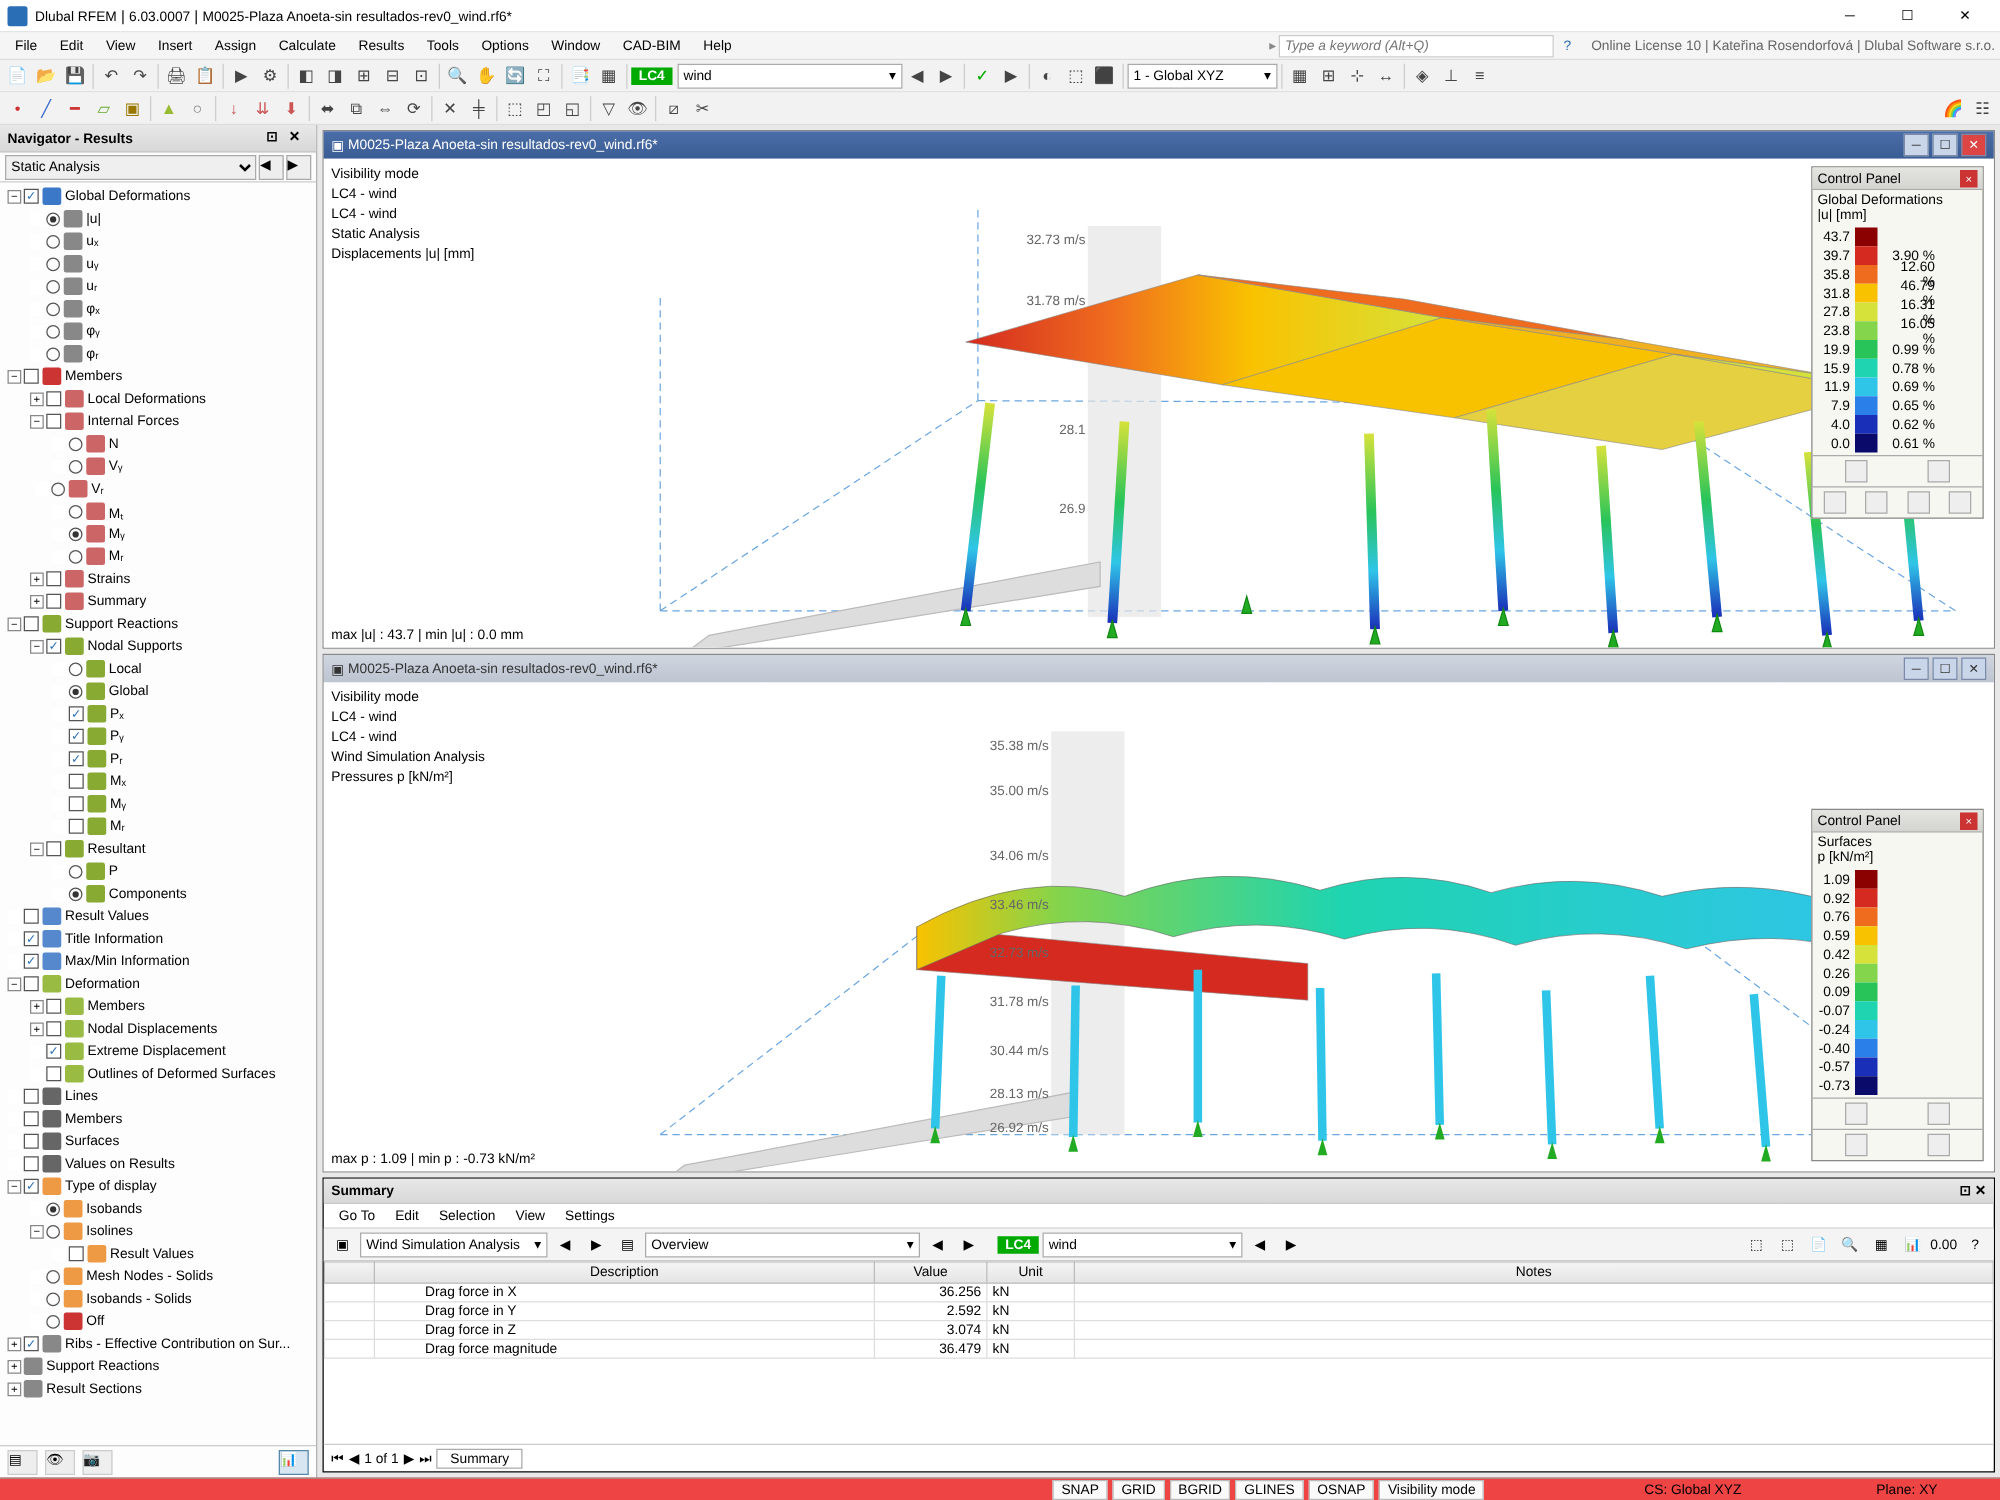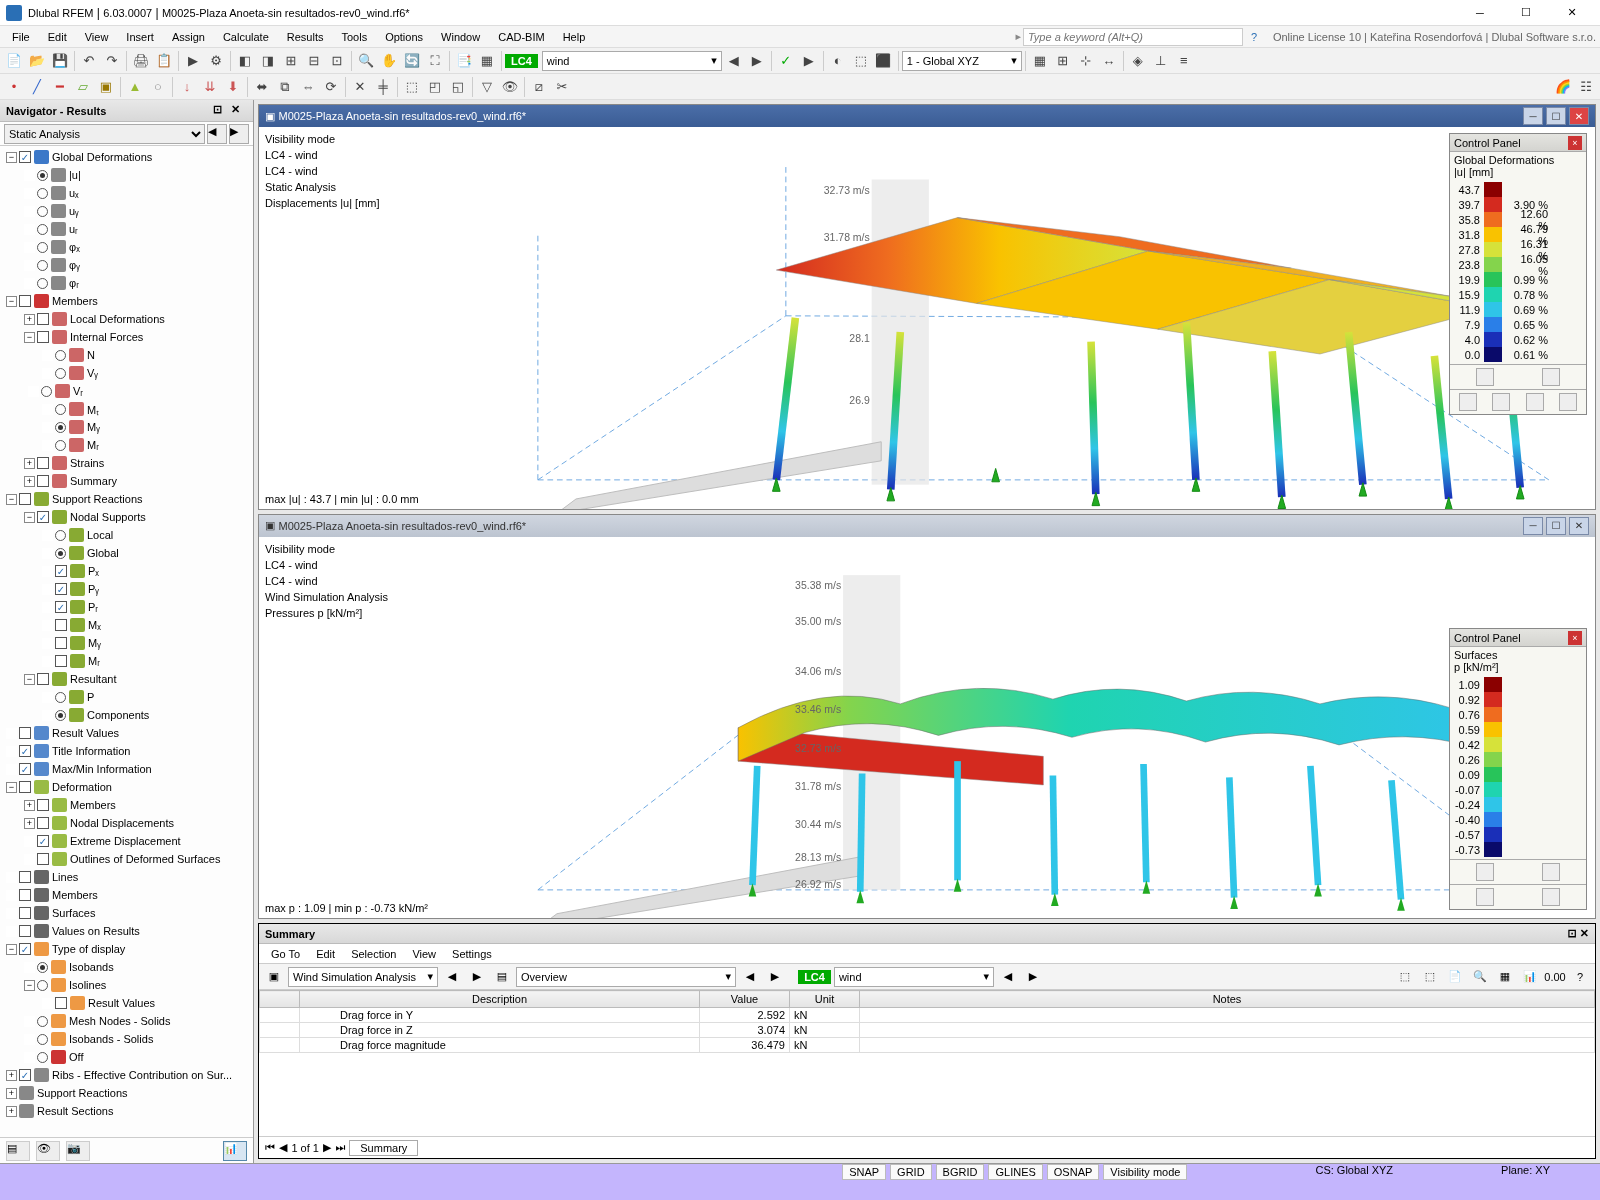--- a/index.html
+++ b/index.html
@@ -67,21 +67,21 @@
 .sum-menu div{ padding:1px 6px; cursor:default; }
 .sum-tool { height:26px; display:flex; align-items:center; gap:3px; padding:0 4px; border-bottom:1px solid #ccc; background:#f4f4f4; }
 .sum-tool .tb2{ width:22px;height:22px;border:1px solid transparent; display:flex;align-items:center;justify-content:center; }
 .sum-tool .cmb{ height:20px; border:1px solid #aaa; background:#fff; padding:0 4px; display:flex; align-items:center; min-width:150px; }
 .sum-grid { flex:1; overflow:hidden; }
 .sum-grid table{ width:100%; border-collapse:collapse; font-size:11px; }
 .sum-grid th{ background:linear-gradient(#f4f4f4,#e4e4e4); border:1px solid #bbb; padding:2px 4px; font-weight:normal; }
 .sum-grid td{ border:1px solid #ddd; padding:1px 4px; }
 .sum-grid .cat td{ background:#e9f1f9; font-weight:bold; }
 .sum-foot { height:22px; border-top:1px solid #ccc; display:flex; align-items:center; gap:4px; padding:0 6px; }
-.statusbar { height:37px; border-top:1px solid #999; background:#c4b5fd; display:flex; align-items:flex-start; font-size:11px; padding:0 6px; gap:4px; }
+.statusbar { height:18px; border-top:1px solid #999; background:#ef4444; display:flex; align-items:center; font-size:11px; padding:0 6px; gap:4px; }
 .statusbar .cell { border:1px solid #bbb; padding:1px 6px; background:#fafafa; }
 .statusbar .sp { flex:1; }
 </style>
 </head>
 <body>
 
 <div class="titlebar">
   <div class="icon"></div>
   <div class="title">
     <span>Dlubal RFEM</span> | <span>6.03.0007</span> | <span>M0025-Plaza Anoeta-sin resultados-rev0_wind.rf6*</span>
@@ -920,20 +920,27 @@
             <th style="width:40px"></th>
             <th style="width:400px">Description</th>
             <th style="width:90px">Value</th>
             <th style="width:70px">Unit</th>
             <th>Notes</th>
           </tr>
           </tbody>
             <tbody id="sum-rows">
               <tr>
                 <td></td>
+                <td style="padding-left:40px">Drag force in X</td>
+                <td style="text-align:right">36.256</td>
+                <td>kN</td>
+                <td></td>
+              </tr>
+              <tr>
+                <td></td>
                 <td style="padding-left:40px">Drag force in Y</td>
                 <td style="text-align:right">2.592</td>
                 <td>kN</td>
                 <td></td>
               </tr>
               <tr>
                 <td></td>
                 <td style="padding-left:40px">Drag force in Z</td>
                 <td style="text-align:right">3.074</td>
                 <td>kN</td>

